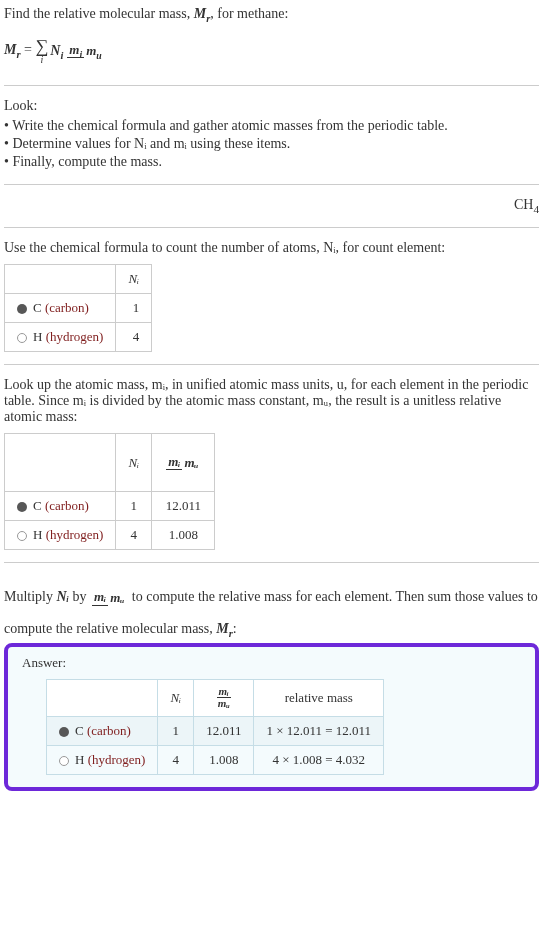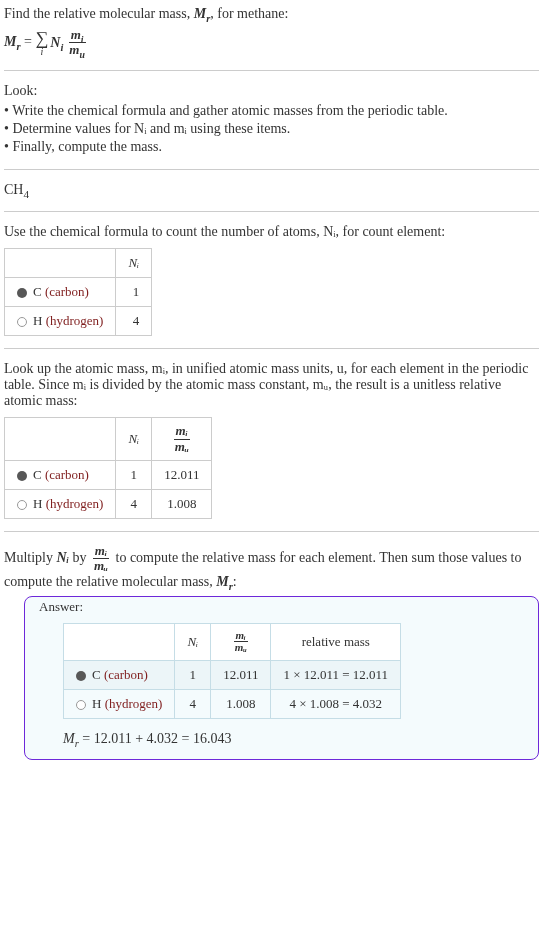--- a/index.html
+++ b/index.html
@@ -43,26 +43,26 @@
   flex-direction: column;
   align-items: center;
   font-size: 14px;
   line-height: 1;
   font-style: normal;
 }
 .sum-sym { font-size: 18px; line-height: 1; }
 .sum-below { font-size: 10px; font-style: italic; }
 .frac {
   display: inline-flex;
-  flex-direction: column;
+  flex-direction: row;
   align-items: center;
   vertical-align: middle;
   font-size: 13px;
   line-height: 1.1;
-  margin: 0 2px;
+  margin: 15px 2px;
 }
 .frac .num { border-bottom: 1px solid #333; padding: 0 2px; }
 .frac .den { padding: 0 2px; }
 table.data {
   border-collapse: collapse;
   margin-top: 8px;
   font-size: 13px;
 }
 table.data th, table.data td {
   border: 1px solid #ccc;
@@ -86,26 +86,25 @@
   height: 10px;
   border-radius: 50%;
   margin-right: 6px;
   vertical-align: middle;
   box-sizing: border-box;
 }
 .dot-c { background: #575757; }
 .dot-h { background: #fff; border: 1px solid #999; }
 .elname { color: #7f1d1d; }
 .answer {
-  border: 1px solid #6d28d9;
+  border: 4px solid #6d28d9;
   border-radius: 8px;
   background: #f4fbfd;
-  padding: 2px 14px 12px;
+  padding: 8px 14px 12px;
   margin-top: 6px;
-  margin-left: 20px;
 }
 .answer-label {
   color: #333;
   font-size: 13px;
   margin-bottom: 8px;
 }
 .answer table.data td, .answer table.data th {
   border-color: #c5dde6;
 }
 .answer table.data tbody tr:nth-child(odd) {
@@ -160,21 +159,21 @@
 <div class="section">
   <div>Look:</div>
   <ul class="plan">
     <li>Write the chemical formula and gather atomic masses from the periodic table.</li>
     <li>Determine values for Nᵢ and mᵢ using these items.</li>
     <li>Finally, compute the mass.</li>
   </ul>
 </div>
 
 <div class="section">
-  <div style="margin-top:12px;">
+  <div style="margin-top:12px;text-align:right;">
     <span>CH</span><span class="inline-sub">4</span>
   </div>
 </div>
 
 <div class="section">
   <div>Use the chemical formula to count the number of atoms, Nᵢ, for count element:</div>
   <table class="data">
     <thead>
       <tr>
         <th></th>
@@ -257,18 +256,15 @@
             <td class="center">1 × 12.011 = 12.011</td>
           </tr>
           <tr>
             <td><span class="dot dot-h"></span><span>H</span> <span class="elname">(hydrogen)</span></td>
             <td class="center">4</td>
             <td class="center">1.008</td>
             <td class="center">4 × 1.008 = 4.032</td>
           </tr>
         </tbody>
       </table>
-      <div class="result-line">
-        <span>M</span><span class="sub">r</span><span style="font-style:normal"> = 12.011 + 4.032 = 16.043</span>
-      </div>
     </div>
   </div>
 </div>
 
 </body></html>

